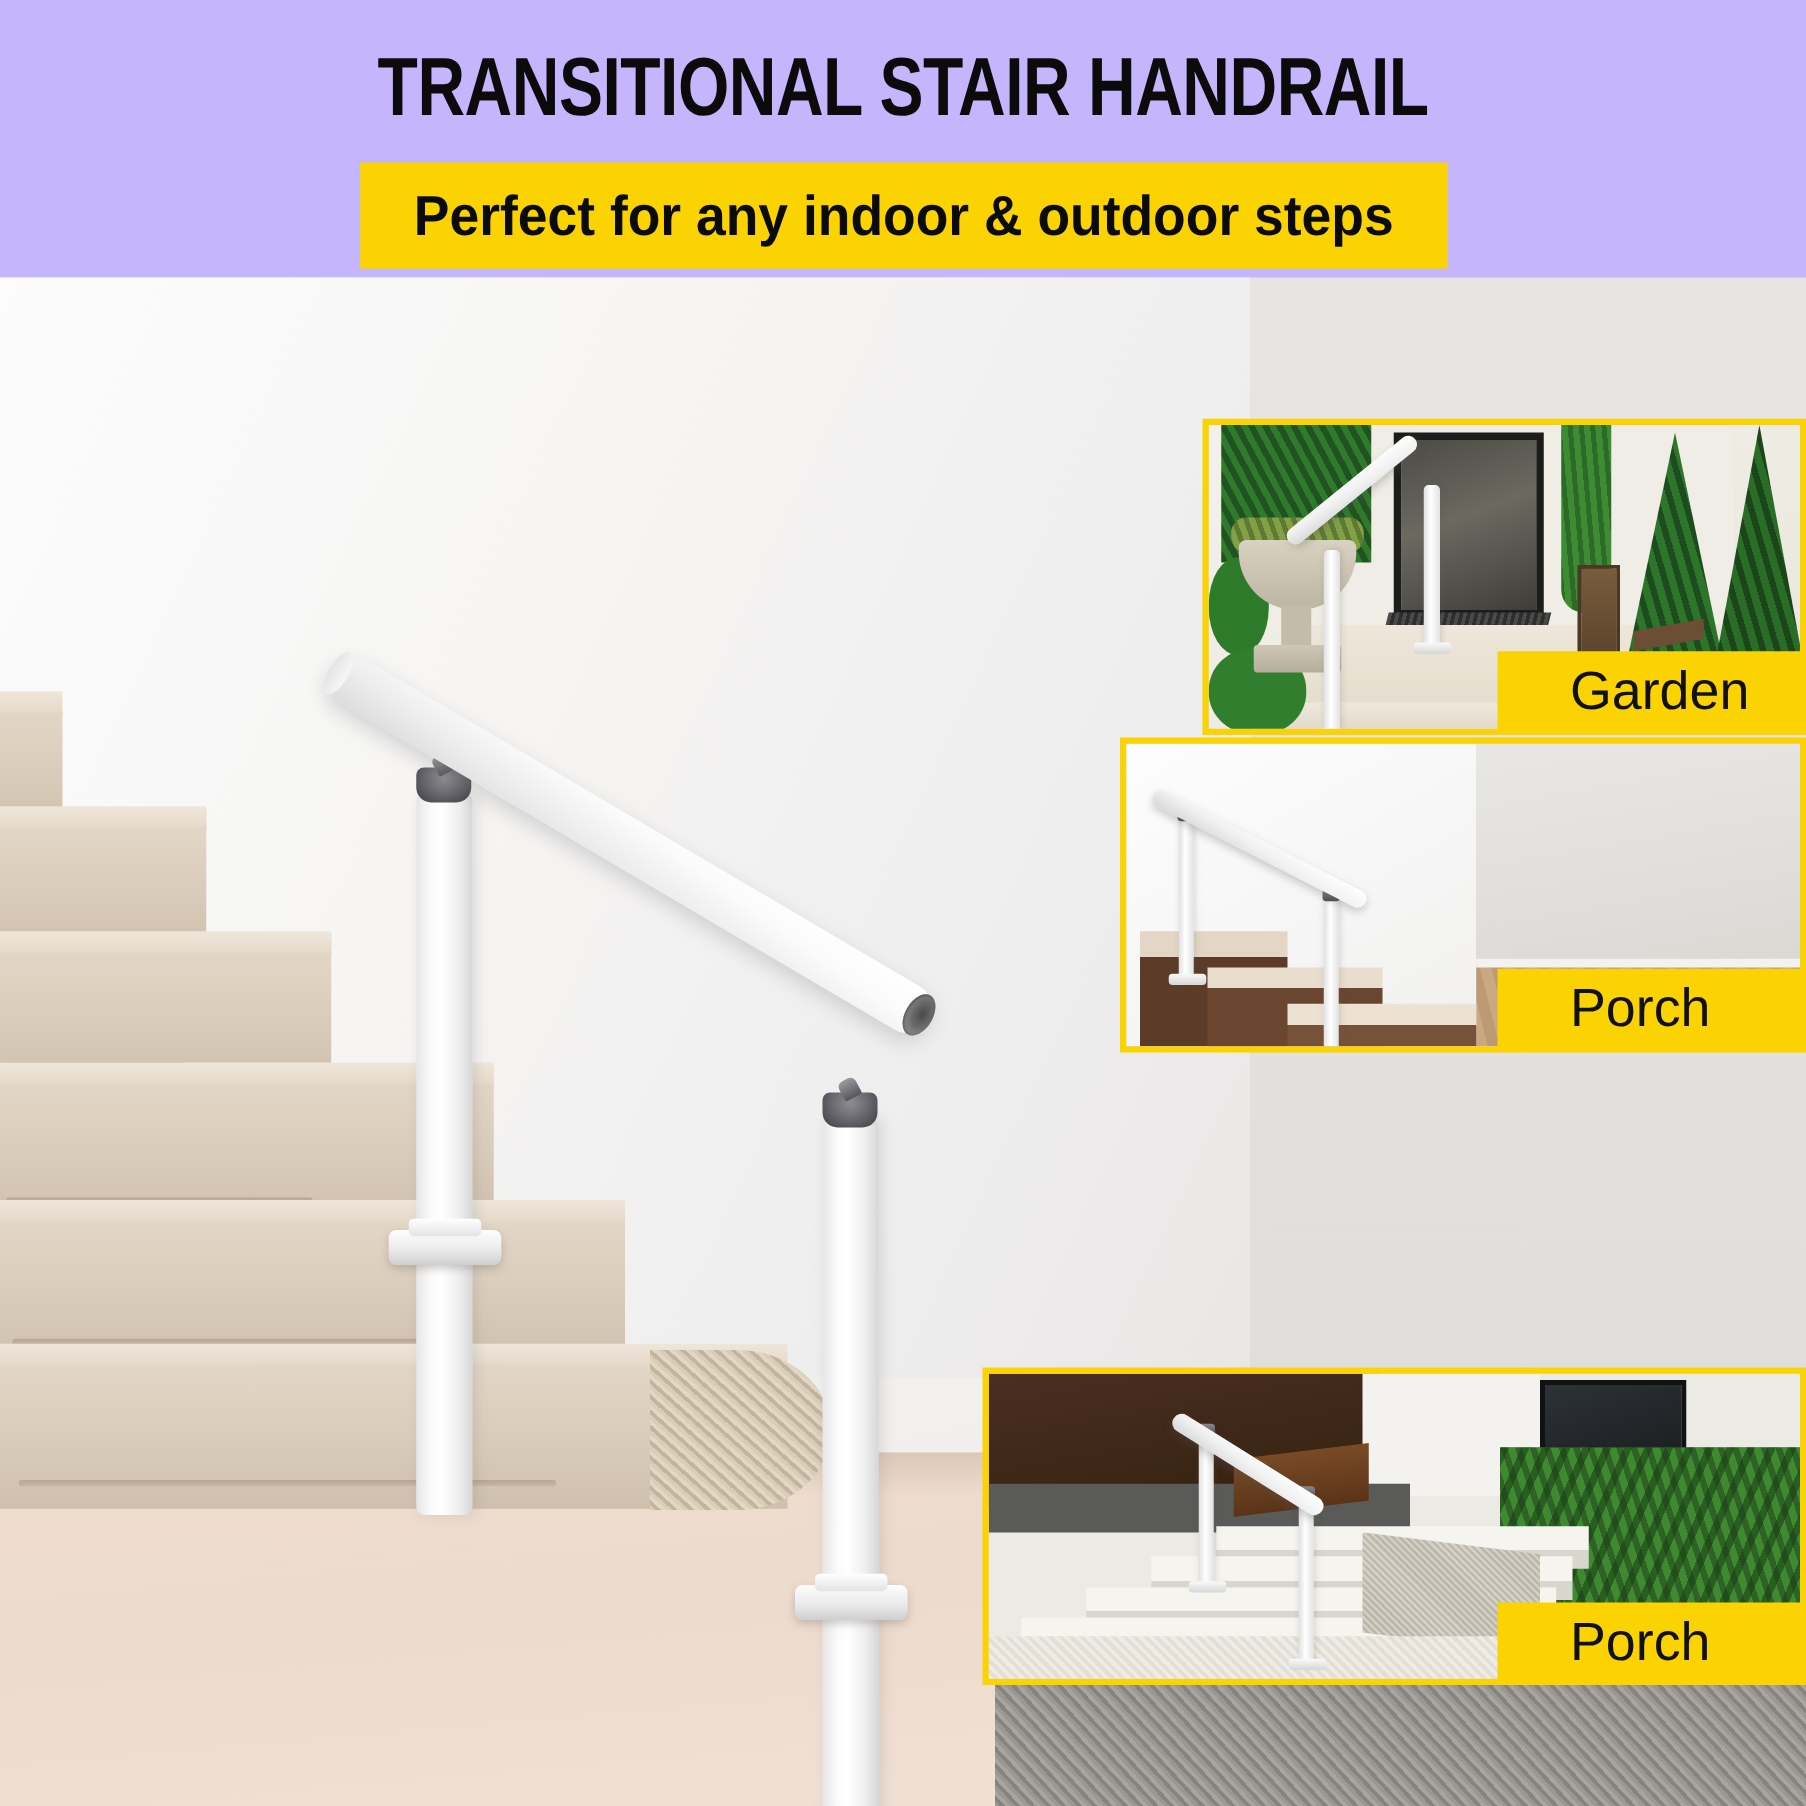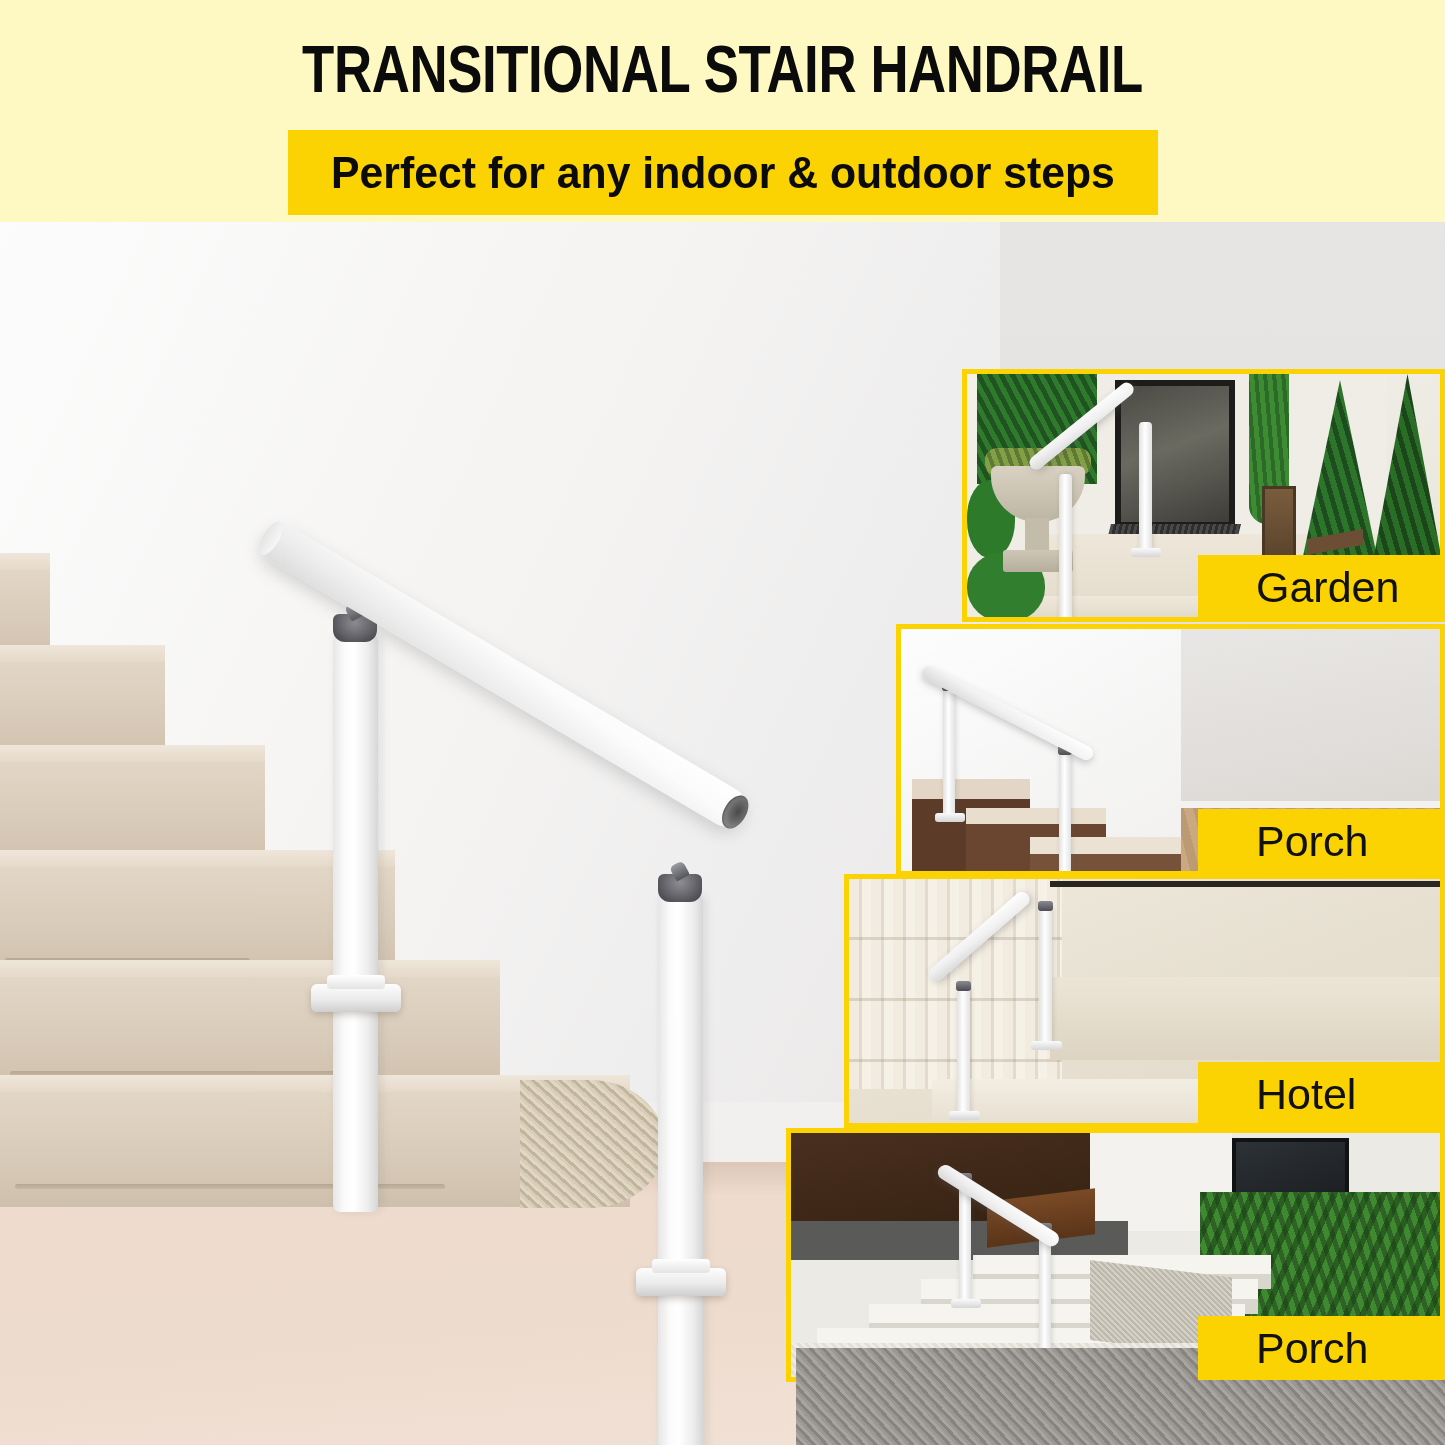--- a/index.html
+++ b/index.html
@@ -4,21 +4,21 @@
 <style>
   html,body{margin:0;padding:0;background:#fff;}
   body{
     font-family:"Liberation Sans", sans-serif;
     -webkit-font-smoothing:antialiased;
   }
   #stage{
     position:relative;
     width:1445px;height:1445px;
     overflow:hidden;
-    background:#fef9c3;
+    background:#c4b5fd;
   }
 
   
   .hdr-title{
     position:absolute;left:0;top:34px;width:1445px;
     text-align:center;
     font-family:"Liberation Sans", sans-serif;
     font-weight:bold;
     font-size:66px;
     line-height:70px;
@@ -124,21 +124,21 @@
     background:linear-gradient(180deg,#fdfdfd 0%,#ebebeb 55%,#cfcfcf 100%);
     border-radius:6px;
     box-shadow:0 3px 7px rgba(120,110,100,.35);
   }
   .baseplate:before{
     content:"";position:absolute;left:16px;top:-9px;width:58px;height:14px;
     background:linear-gradient(180deg,#ffffff,#e3e3e3);border-radius:4px;
   }
 
   
-  .panel{position:absolute;background:#fbd303;overflow:hidden;margin-top:34px;}
+  .panel{position:absolute;background:#fbd303;overflow:hidden;}
   .panel-img{position:absolute;left:5px;top:5px;right:5px;bottom:5px;overflow:hidden;background:#ddd;}
   .tag{
     position:absolute;
     background:#fbd303;
     display:flex;align-items:center;
     padding-left:58px;
     font-size:43px;
     color:#111;
     z-index:9;
   }
@@ -361,41 +361,20 @@
       <div class="mini-brk" style="left:41px;top:52px;width:14px;height:10px;"></div>
       <div class="mini-brk" style="left:157px;top:116px;width:14px;height:10px;"></div>
       <div class="mini-foot" style="left:34px;top:184px;width:30px;height:9px;"></div>
       <div class="mini-rail" style="left:22px;top:34px;width:190px;height:14px;transform:rotate(27deg);transform-origin:0 50%;"></div>
     </div>
     <div class="tag" style="left:302px;top:185px;width:247px;height:65px;">
       <span>Porch</span>
     </div>
   </div>
 
-  <div class="panel" style="left:844px;top:840px;width:601px;height:254px;">
-    <div class="panel-img">
-      <div class="ho-bg"></div>
-      <div class="ho-flute"></div>
-      <div class="ho-landing"></div>
-      <div class="ho-stepA"></div>
-      <div class="ho-stepB"></div>
-      <div class="ho-darkline"></div>
-
-      <div class="mini-post" style="left:108px;top:108px;width:13px;height:130px;"></div>
-      <div class="mini-post" style="left:190px;top:28px;width:13px;height:140px;"></div>
-      <div class="mini-brk" style="left:107px;top:102px;width:15px;height:10px;"></div>
-      <div class="mini-brk" style="left:189px;top:22px;width:15px;height:10px;"></div>
-      <div class="mini-foot" style="left:100px;top:232px;width:31px;height:9px;"></div>
-      <div class="mini-foot" style="left:182px;top:162px;width:31px;height:9px;"></div>
-      <div class="mini-rail" style="left:82px;top:92px;width:128px;height:15px;transform:rotate(-41deg);transform-origin:0 50%;"></div>
-    </div>
-    <div class="tag" style="left:354px;top:188px;width:247px;height:64px;">
-      <span>Hotel</span>
-    </div>
-  </div>
 
   <div class="panel" style="left:786px;top:1094px;width:659px;height:254px;">
     <div class="panel-img">
       <div class="p-bg"></div>
       <div class="p-dark"></div>
       <div class="p-white"></div>
       <div class="p-win"></div>
       <div class="p-shadow"></div>
       <div class="p-grass"></div>
 

